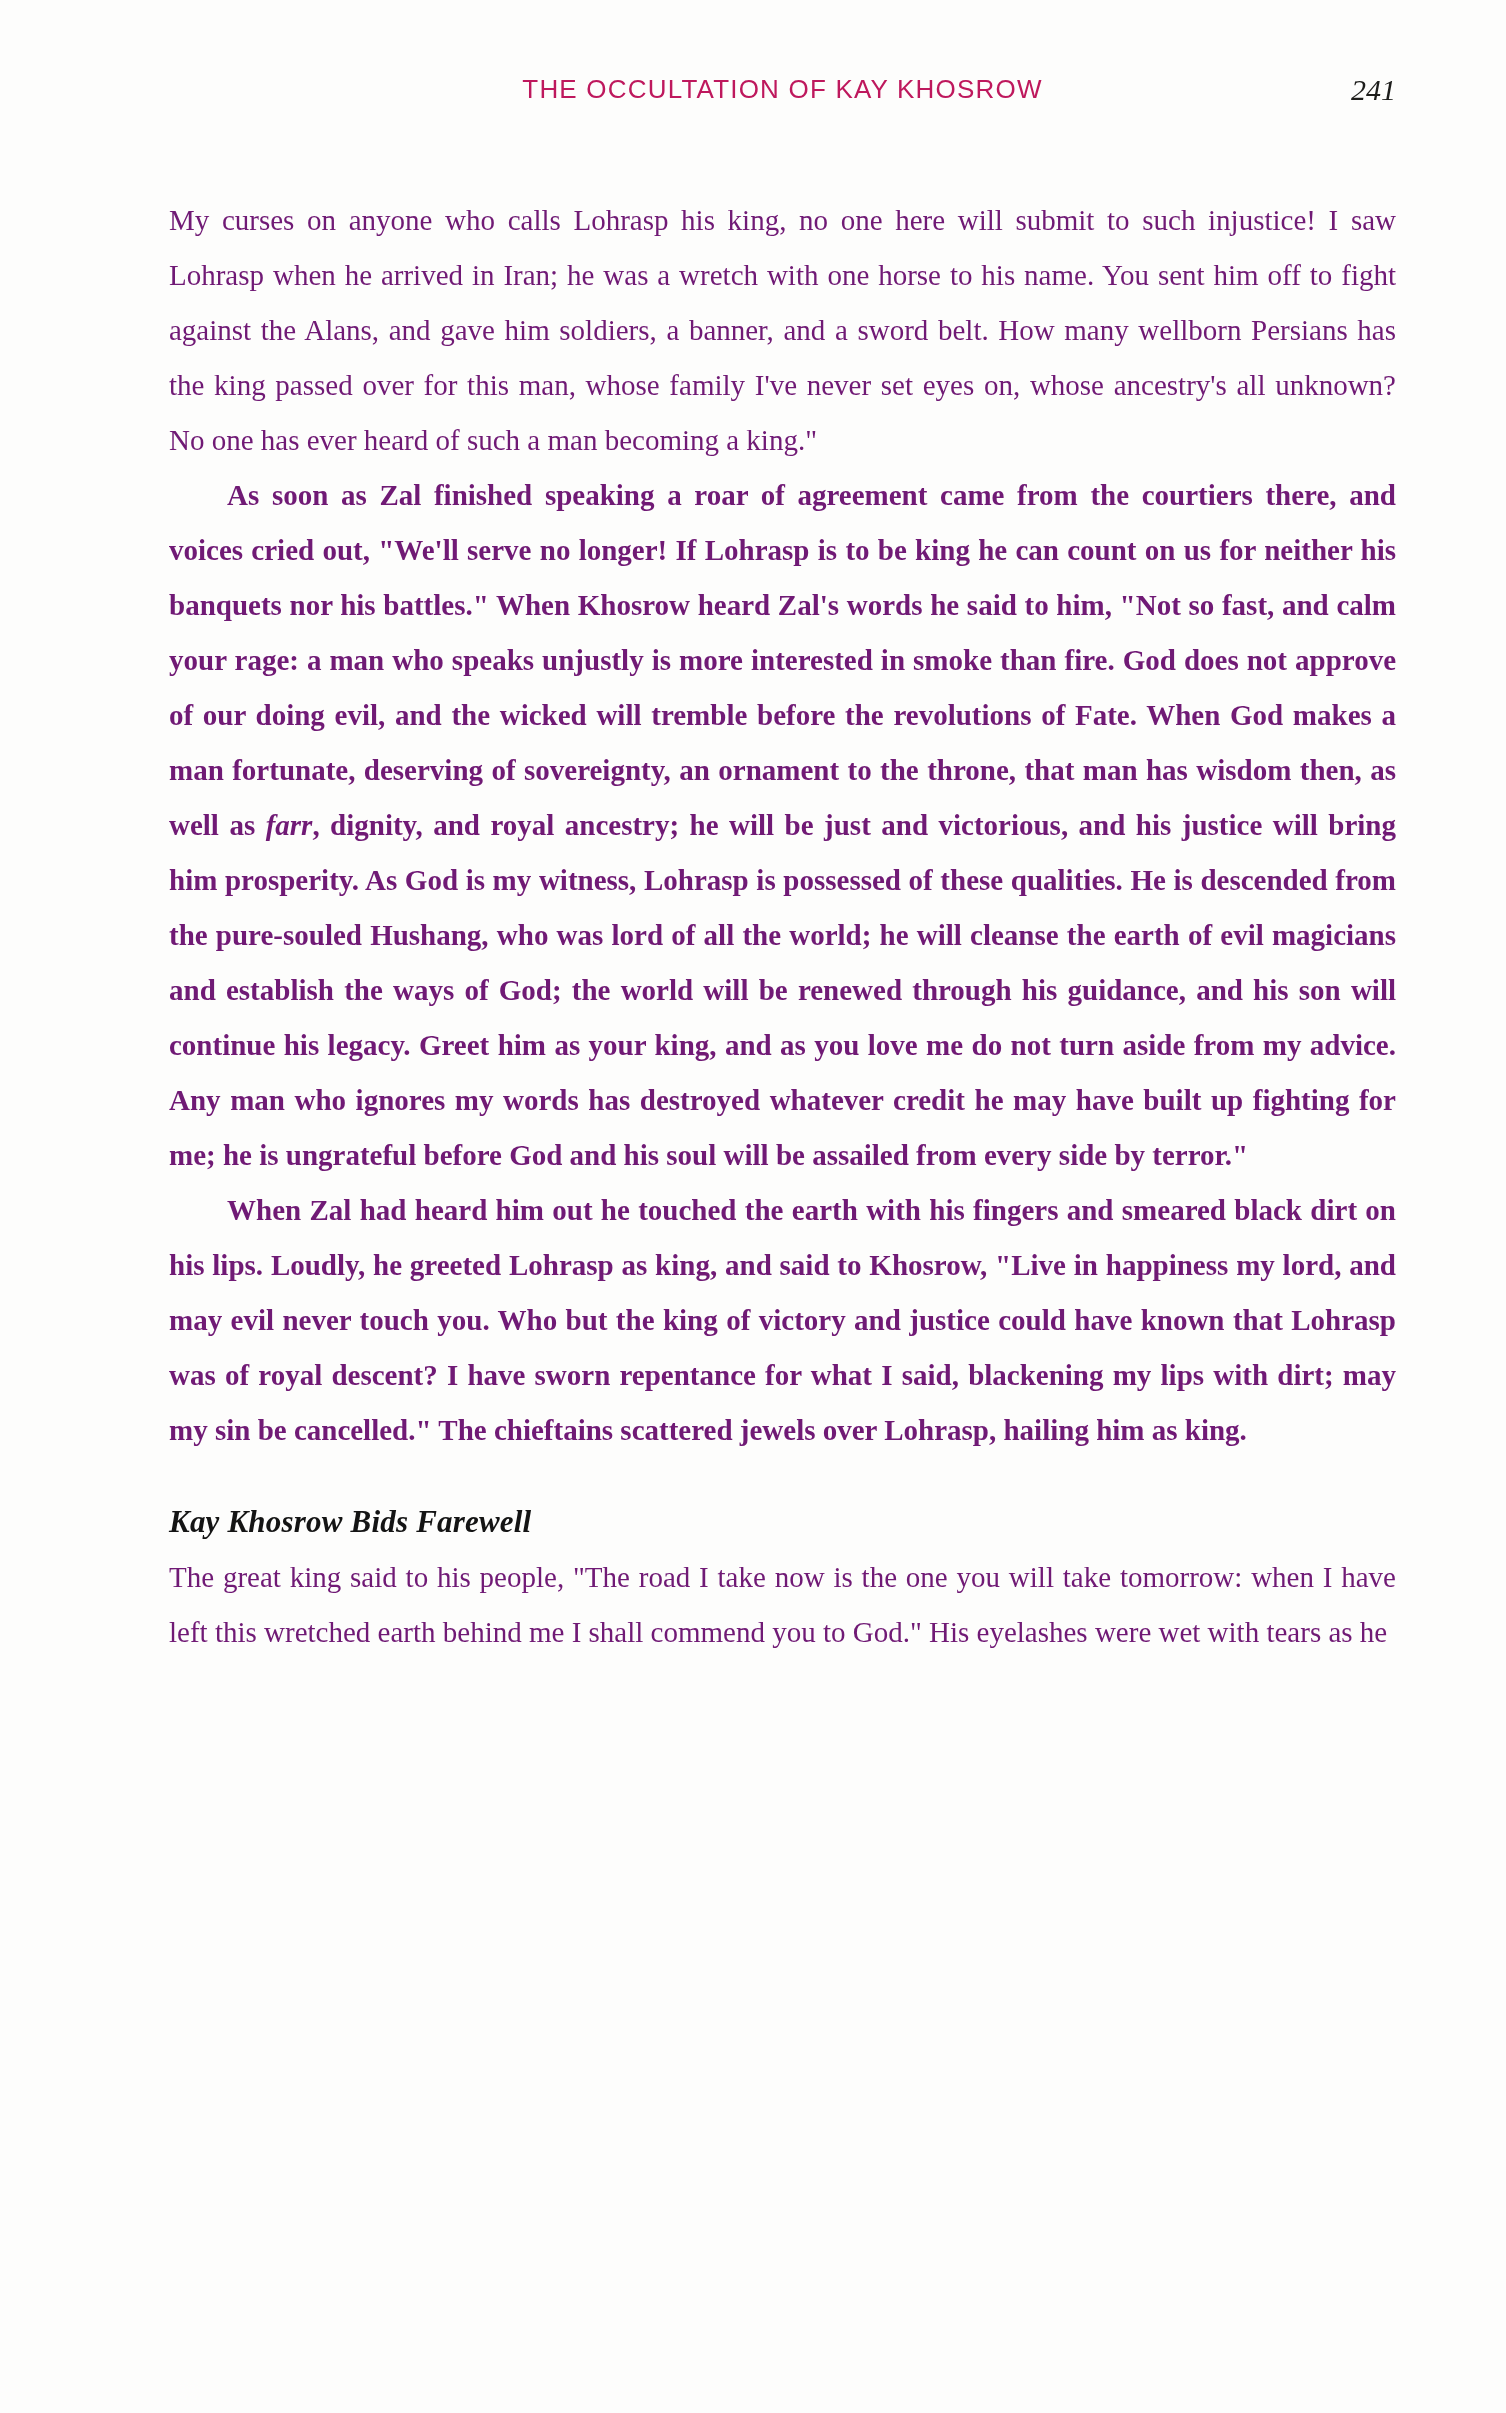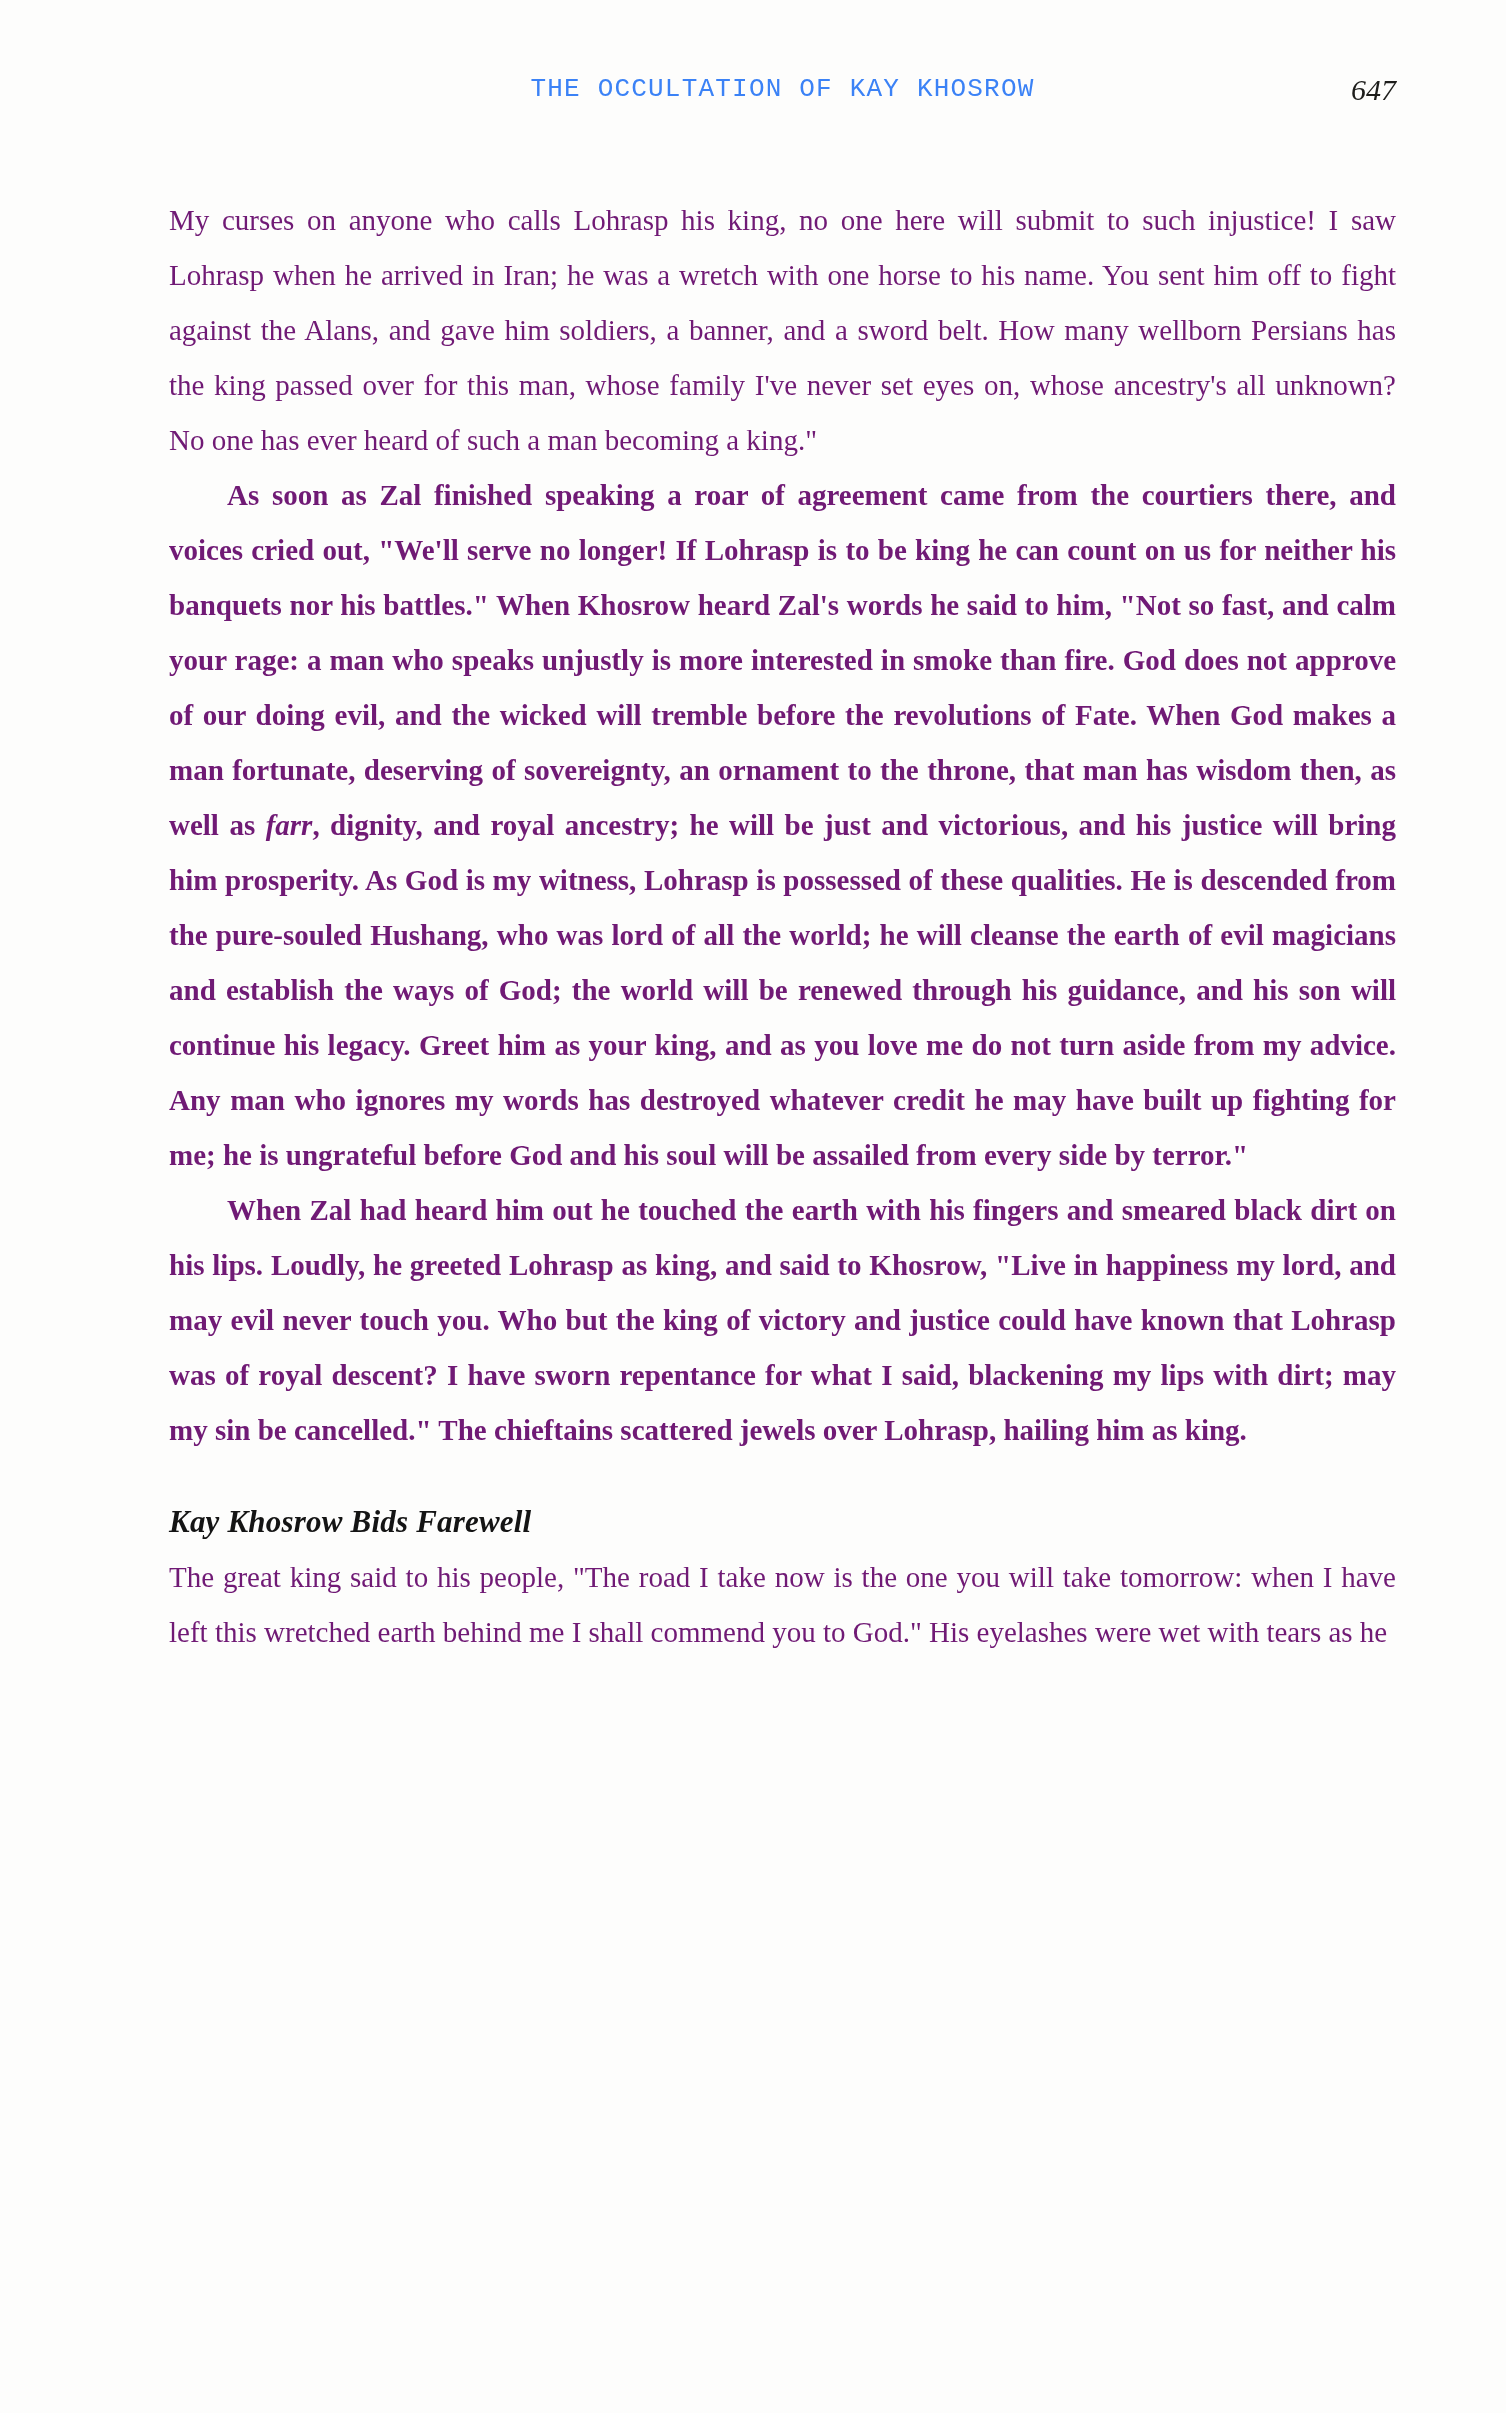--- a/index.html
+++ b/index.html
@@ -30,24 +30,24 @@
   }
   
   .running-head {
     position: relative;
     height: 75px;
     display: flex;
     align-items: flex-start;
     justify-content: center;
   }
   .running-head-title {
-    font-family: Liberation Mono, monospace;
+    font-family: Liberation Sans, sans-serif;
     font-size: 26px;
     letter-spacing: 1.2px;
-    color: #3b82f6;
+    color: #be185d;
     text-transform: uppercase;
     font-variant: small-caps;
     white-space: nowrap;
     line-height: 1;
     padding-top: 14px;
   }
   .folio {
     position: absolute;
     right: 0;
     top: 11px;
@@ -93,21 +93,21 @@
   }
 </style>
 </head>
 <body>
 
 <div class="page">
   <div class="page-inner">
 
     <div class="running-head">
       <div class="running-head-title">The Occultation of Kay Khosrow</div>
-      <div class="folio">647</div>
+      <div class="folio">241</div>
     </div>
 
     <div class="body-col">
 
       <p class="para">My curses on anyone who calls Lohrasp his king, no one here will submit to such injustice! I saw Lohrasp when he arrived in Iran; he was a wretch with one horse to his name. You sent him off to fight against the Alans, and gave him soldiers, a banner, and a sword belt. How many wellborn Persians has the king passed over for this man, whose family I've never set eyes on, whose ancestry's all unknown? No one has ever heard of such a man becoming a king."</p>
 
       <p class="para"><span>As soon as Zal finished speaking a roar of agreement came from the courtiers there, and voices cried out, "We'll serve no longer! If Lohrasp is to be king he can count on us for neither his banquets nor his battles." When Khosrow heard Zal's words he said to him, "Not so fast, and calm your rage: a man who speaks unjustly is more interested in smoke than fire. God does not approve of our doing evil, and the wicked will tremble before the revolutions of Fate. When God makes a man fortunate, deserving of sovereignty, an ornament to the throne, that man has wisdom then, as well as </span><span class="it">farr</span><span>, dignity, and royal ancestry; he will be just and victorious, and his justice will bring him prosperity. As God is my witness, Lohrasp is possessed of these qualities. He is descended from the pure-souled Hushang, who was lord of all the world; he will cleanse the earth of evil magicians and establish the ways of God; the world will be renewed through his guidance, and his son will continue his legacy. Greet him as your king, and as you love me do not turn aside from my advice. Any man who ignores my words has destroyed whatever credit he may have built up fighting for me; he is ungrateful before God and his soul will be assailed from every side by terror."</span></p>
 
       <p class="para">When Zal had heard him out he touched the earth with his fingers and smeared black dirt on his lips. Loudly, he greeted Lohrasp as king, and said to Khosrow, "Live in happiness my lord, and may evil never touch you. Who but the king of victory and justice could have known that Lohrasp was of royal descent? I have sworn repentance for what I said, blackening my lips with dirt; may my sin be cancelled." The chieftains scattered jewels over Lohrasp, hailing him as king.</p>
 

